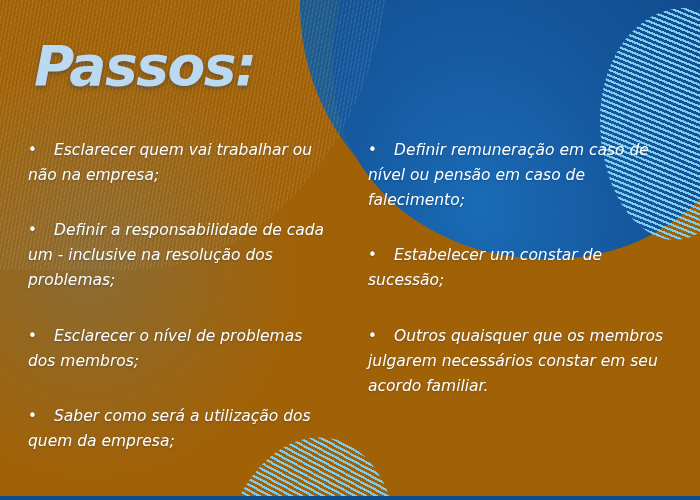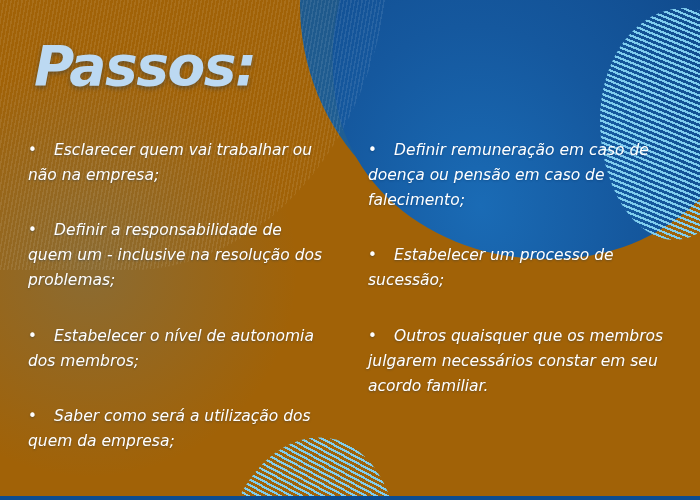--- a/index.html
+++ b/index.html
@@ -181,45 +181,45 @@
 
       <div class="column left">
 
         <div class="bullet-item">
           <span class="bullet-dot">•</span>
           <span class="bullet-text">Esclarecer quem vai trabalhar ou não na empresa;</span>
         </div>
 
         <div class="bullet-item">
           <span class="bullet-dot">•</span>
-          <span class="bullet-text">Definir a responsabilidade de quem um - inclusive na resolução dos problemas;</span>
-        </div>
-
-        <div class="bullet-item">
-          <span class="bullet-dot">•</span>
-          <span class="bullet-text">Estabelecer o nível de autonomia dos membros;</span>
+          <span class="bullet-text">Definir a responsabilidade de cada um - inclusive na resolução dos problemas;</span>
+        </div>
+
+        <div class="bullet-item">
+          <span class="bullet-dot">•</span>
+          <span class="bullet-text">Esclarecer o nível de problemas dos membros;</span>
         </div>
 
         <div class="bullet-item">
           <span class="bullet-dot">•</span>
           <span class="bullet-text">Saber como será a utilização dos quem da empresa;</span>
         </div>
 
       </div>
 
       <div class="column right">
 
         <div class="bullet-item">
           <span class="bullet-dot">•</span>
-          <span class="bullet-text">Definir remuneração em caso de doença ou pensão em caso de falecimento;</span>
-        </div>
-
-        <div class="bullet-item">
-          <span class="bullet-dot">•</span>
-          <span class="bullet-text">Estabelecer um processo de sucessão;</span>
+          <span class="bullet-text">Definir remuneração em caso de nível ou pensão em caso de falecimento;</span>
+        </div>
+
+        <div class="bullet-item">
+          <span class="bullet-dot">•</span>
+          <span class="bullet-text">Estabelecer um constar de sucessão;</span>
         </div>
 
         <div class="bullet-item">
           <span class="bullet-dot">•</span>
           <span class="bullet-text">Outros quaisquer que os membros julgarem necessários constar em seu acordo familiar.</span>
         </div>
 
       </div>
 
     </div>

